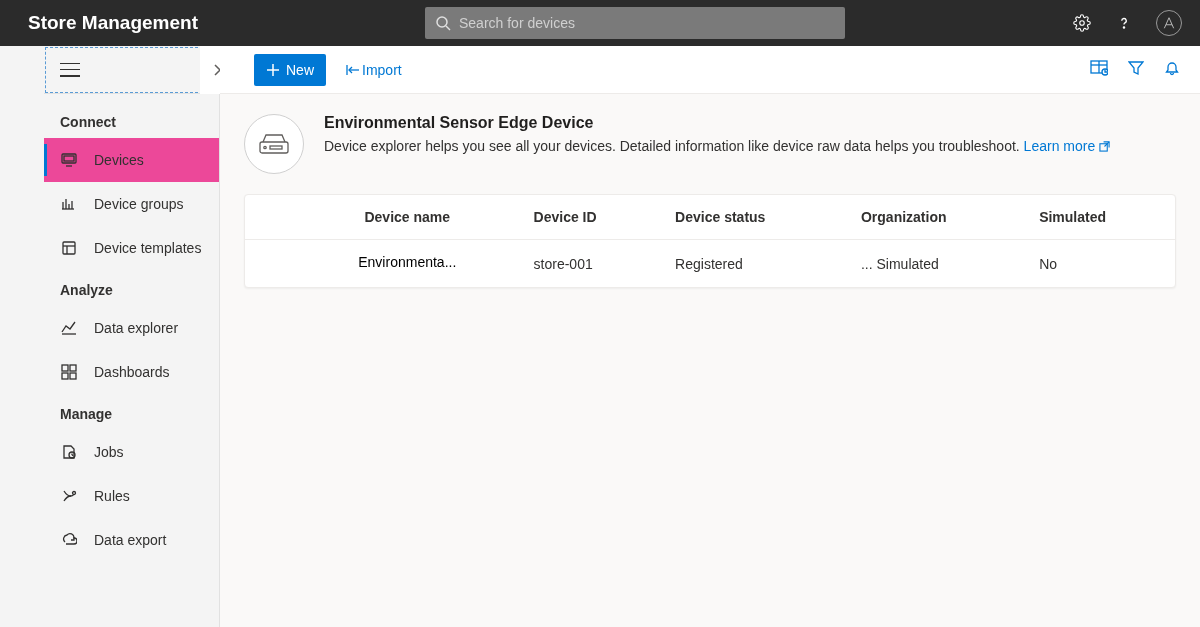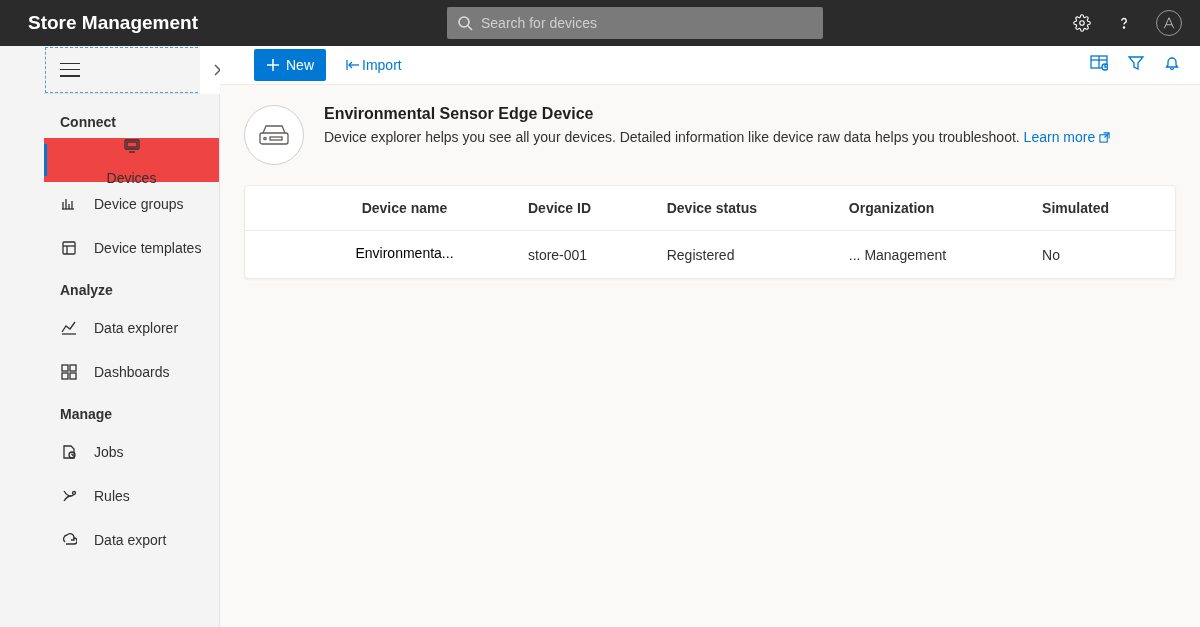--- a/index.html
+++ b/index.html
@@ -1,43 +1,43 @@
 <!DOCTYPE html>
 <html><head>
 <meta charset="utf-8">
 <style>
   * { box-sizing: border-box; margin: 0; padding: 0; }
   html, body { width: 1200px; height: 627px; font-family: "Segoe UI", -apple-system, sans-serif; overflow: hidden; background: #fff; }
   .topbar { height: 46px; background: #2b2b2b; color: #fff; display: flex; align-items: center; padding: 0 14px; }
   .app-title { font-size: 19px; font-weight: 600; color: #fff; margin-left: 14px; }
   .search-wrap { flex: 1; display: flex; justify-content: center; }
-  .search { width: 376px; height: 32px; background: #7a7a7a; border-radius: 2px; display: flex; align-items: center; padding: 0 10px; color: #e0e0e0; }
+  .search { width: 420px; height: 32px; background: #7a7a7a; border-radius: 2px; display: flex; align-items: center; padding: 0 10px; color: #e0e0e0; }
   .search input { flex: 1; background: transparent; border: none; color: #e0e0e0; font-size: 14px; outline: none; margin-left: 8px; }
   .search input::placeholder { color: #d0d0d0; }
   .topbar-right { display: flex; align-items: center; gap: 22px; margin-right: 4px; }
   .topbar-right .ic { color: #fff; cursor: pointer; display:flex; align-items:center; justify-content:center; width:20px; height:20px;}
   .avatar-circle { width: 26px; height: 26px; border: 1px solid #999; border-radius: 50%; display: flex; align-items: center; justify-content: center; color: #ccc; font-size: 11px; }
 
   .body { display: flex; height: calc(627px - 46px); }
   .sidebar { width: 220px; background: #f4f4f4; border-right: 1px solid #e1e1e1; position: relative; padding-left: 44px; }
   .side-top { height: 48px; border-bottom: 1px solid #e1e1e1; display: flex; align-items: center; padding: 0 10px;  outline: 1px dashed #5a9bd5; outline-offset: -2px;}
   .hamburger { width: 20px; height: 14px; display:flex; flex-direction:column; justify-content:space-between; cursor:pointer; margin-left:6px;}
   .hamburger span { display:block; height:1.5px; background:#323130; }
   .chevron-area { position:absolute; left:200px; top:0; width:34px; height:48px; background:#fff; display:flex; align-items:center; justify-content:center; border-right:1px solid #e1e1e1; border-bottom:1px solid #fff;}
   .chevron-area svg { color:#605e5c; }
 
   .side-section { padding-top: 8px; }
   .side-label { font-size: 14px; font-weight: 600; color: #323130; padding: 12px 16px 8px; }
   .side-item { display: flex; align-items: center; height: 44px; padding: 0 16px; font-size: 14px; color: #323130; cursor: pointer; gap: 16px; }
-  .side-item.active { background: #ef4444; position: relative; flex-direction: column; }
+  .side-item.active { background: #ec4899; position: relative; }
   .side-item.active::before { content:""; position:absolute; left:0; top:6px; bottom:6px; width:3px; background:#0078d4; }
   .side-item .ic { width: 18px; height: 18px; display:flex; align-items:center; justify-content:center; color:#323130; }
 
   .main { flex: 1; background: #faf9f8; overflow: auto; position: relative; }
-  .cmdbar { height: 39px; background: #fff; border-bottom: 1px solid #edebe9; display: flex; align-items: center; padding: 0 12px 0 34px; gap: 12px; }
+  .cmdbar { height: 48px; background: #fff; border-bottom: 1px solid #edebe9; display: flex; align-items: center; padding: 0 12px 0 34px; gap: 12px; }
   .btn-new { background: #0078d4; color: #fff; border: none; height: 32px; padding: 0 12px; font-size: 14px; display: flex; align-items: center; gap: 6px; cursor: pointer; border-radius: 2px; }
   .btn-import { color: #0078d4; background: transparent; border: none; font-size: 14px; display: flex; align-items: center; gap: 2px; cursor: pointer; padding: 0 8px; height:32px;}
   .cmdbar-right { margin-left: auto; display: flex; align-items: center; gap: 20px; padding-right: 8px;}
   .cmdbar-right .ic { color: #0078d4; cursor: pointer; }
 
   .content { padding: 20px 24px; }
   .header-row { display: flex; gap: 20px; align-items: flex-start; margin-bottom: 20px; }
   .big-icon { width: 60px; height: 60px; border: 1px solid #d0d0d0; border-radius: 50%; display:flex; align-items:center; justify-content:center; color:#605e5c; flex-shrink:0; background:#fff;}
   .page-title { font-size: 16px; font-weight: 600; color: #201f1e; margin-bottom: 6px; }
   .page-desc { font-size: 14px; color: #323130; }
@@ -259,21 +259,21 @@
               <th>Device status</th>
               <th>Organization</th>
               <th>Simulated</th>
             </tr>
           </thead>
           <tbody>
             <tr>
               <td><span class="link-cell ellipsis">Environmenta...</span></td>
               <td>store-001</td>
               <td>Registered</td>
-              <td>... Management</td>
+              <td>... Simulated</td>
               <td>No</td>
             </tr>
           </tbody>
         </table>
       </div>
     </div>
   </div>
 </div>
 
 </body></html>

